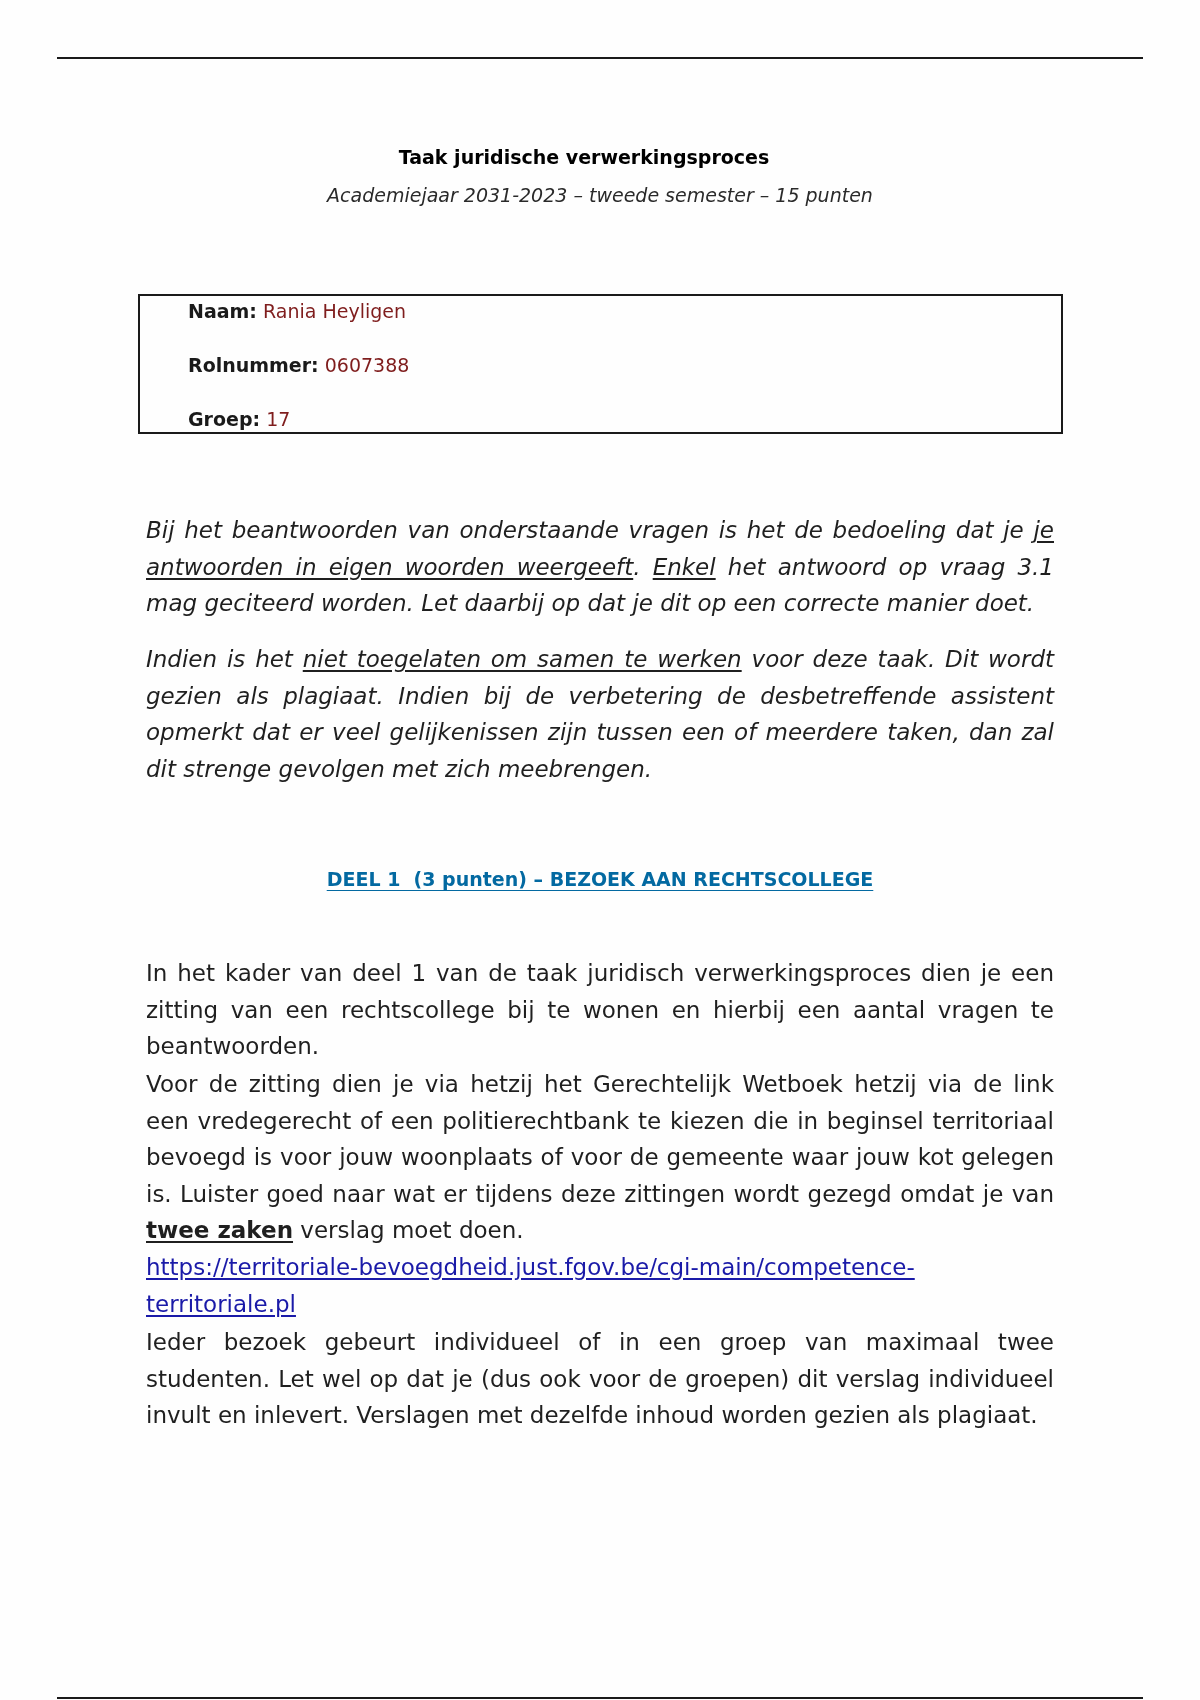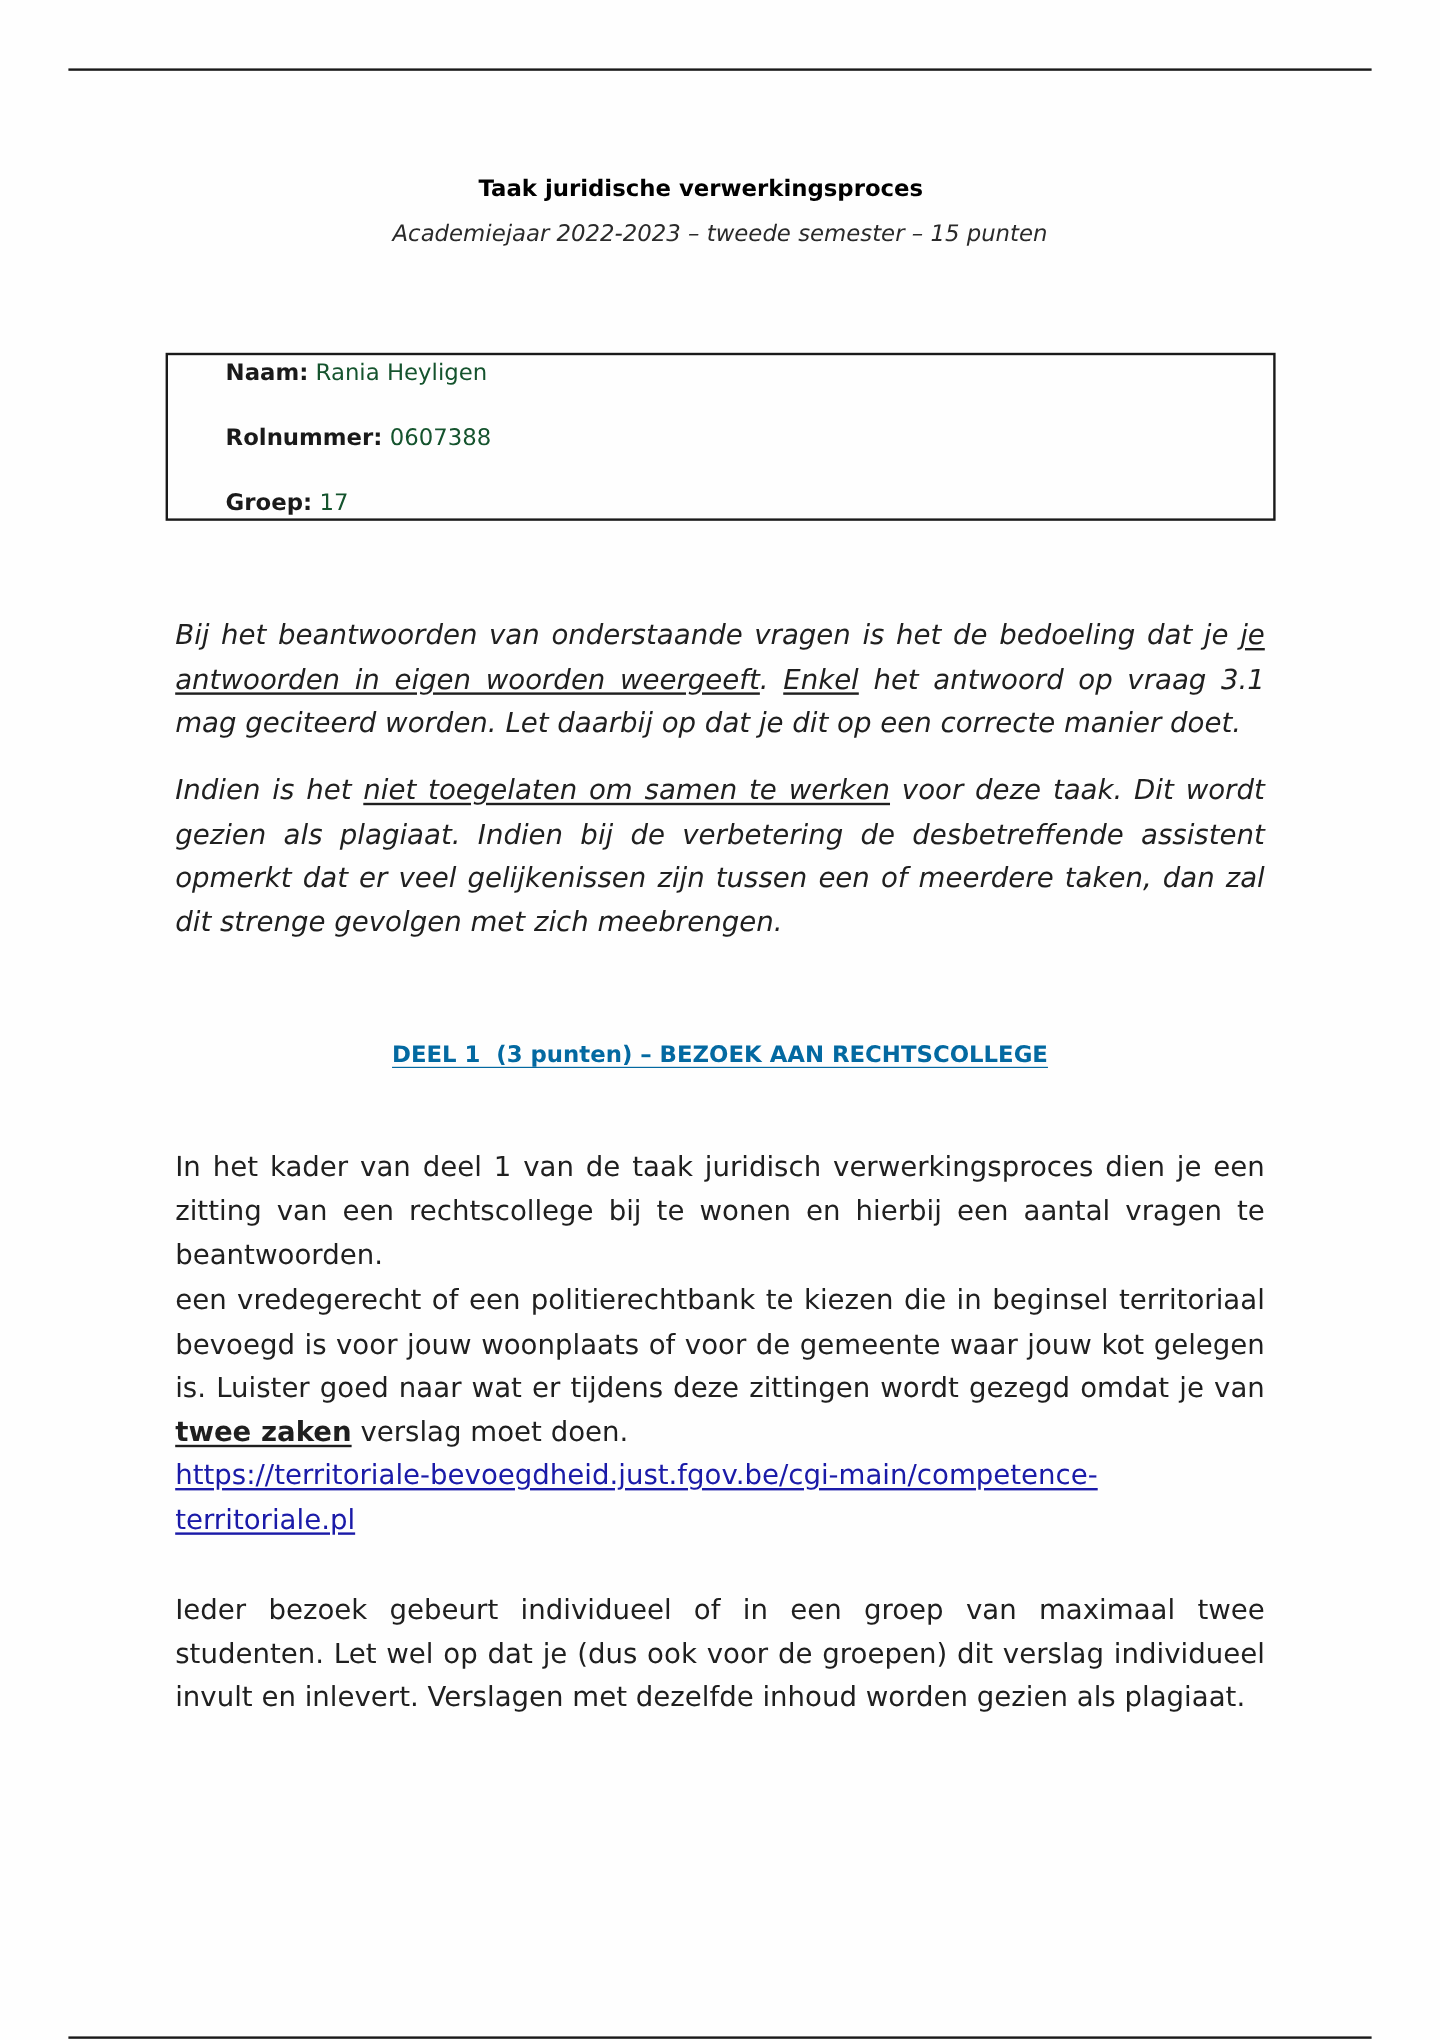--- a/index.html
+++ b/index.html
@@ -20,21 +20,21 @@
     position:absolute; left:0; width:1200px; top:184px;
     text-align:center; font-style:italic; font-size:19px; color:#2a2a2a;
   }
 
   .infobox {
     position:absolute; left:138px; top:294px; width:921px; height:136px;
     border:2px solid #1a1a1a; background:#fefefe;
   }
   .info-row { position:absolute; left:7px; font-size:19px; }
   .info-row .lbl { font-weight:bold; color:#1a1a1a;margin-left:41px; }
-  .info-row .val { color:#14532d; }
+  .info-row .val { color:#7f1d1d; }
 
   .para {
     position:absolute; left:146px; width:908px;
     font-size:23px; line-height:36.6px; text-align:justify; color:#1f1f1f;
   }
   .para.italic { font-style:italic; }
   .u { text-decoration:underline; text-underline-offset:3px; }
   .b { font-weight:bold; }
   a.link { color:#1a1aa8; text-decoration:underline; text-underline-offset:3px; }
 
@@ -44,21 +44,21 @@
     text-decoration:underline; text-underline-offset:4px; color:#0369a1;
     white-space:pre;
   }
 </style>
 </head>
 <body>
 
 <div class="rule top"></div>
 
 <div class="title">Taak juridische verwerkingsproces</div>
-<div class="subtitle">Academiejaar 2022-2023 – tweede semester – 15 punten</div>
+<div class="subtitle">Academiejaar 2031-2023 – tweede semester – 15 punten</div>
 
 <div class="infobox">
   <div class="info-row" style="top:4px;">
     <span class="lbl">Naam:</span>
     <span class="val">Rania Heyligen</span>
   </div>
   <div class="info-row" style="top:58px;">
     <span class="lbl">Rolnummer:</span>
     <span class="val">0607388</span>
   </div>
@@ -74,19 +74,20 @@
 
 <div class="para italic" style="top:641px;">
   <span>Indien is het </span><span class="u">niet toegelaten om samen te werken</span><span> voor deze taak. Dit wordt gezien als plagiaat. Indien bij de verbetering de desbetreffende assistent opmerkt dat er veel gelijkenissen zijn tussen een of meerdere taken, dan zal dit strenge gevolgen met zich meebrengen.</span>
 </div>
 
 <div class="heading">DEEL 1  (3 punten) – BEZOEK AAN RECHTSCOLLEGE</div>
 
 <div class="para" style="top:955px;">In het kader van deel 1 van de taak juridisch verwerkingsproces dien je een zitting van een rechtscollege bij te wonen en hierbij een aantal vragen te beantwoorden.</div>
 
 <div class="para" style="top:1066px;">
+  <div style="text-align:justify; text-align-last:justify;">Voor de zitting dien je via hetzij het Gerechtelijk Wetboek hetzij via de link</div>
   <div><span>een vredegerecht of een politierechtbank te kiezen die in beginsel territoriaal bevoegd is voor jouw woonplaats of voor de gemeente waar jouw kot gelegen is. Luister goed naar wat er tijdens deze zittingen wordt gezegd omdat je van </span><span class="b u">twee zaken</span><span> verslag moet doen.</span></div>
   <div><a class="link" href="#">https://territoriale-bevoegdheid.just.fgov.be/cgi-main/competence-territoriale.pl</a></div>
 </div>
 
 <div class="para" style="top:1324px;">Ieder bezoek gebeurt individueel of in een groep van maximaal twee studenten. Let wel op dat je (dus ook voor de groepen) dit verslag individueel invult en inlevert. Verslagen met dezelfde inhoud worden gezien als plagiaat.</div>
 
 <div class="rule bottom"></div>
 
 </body></html>

